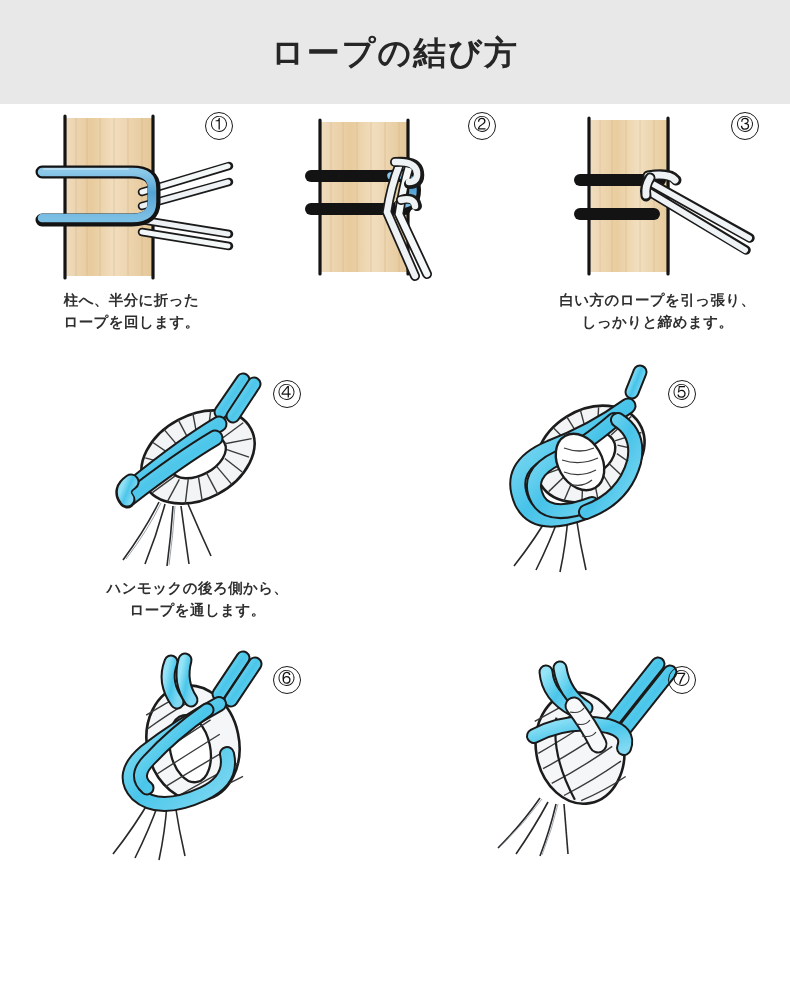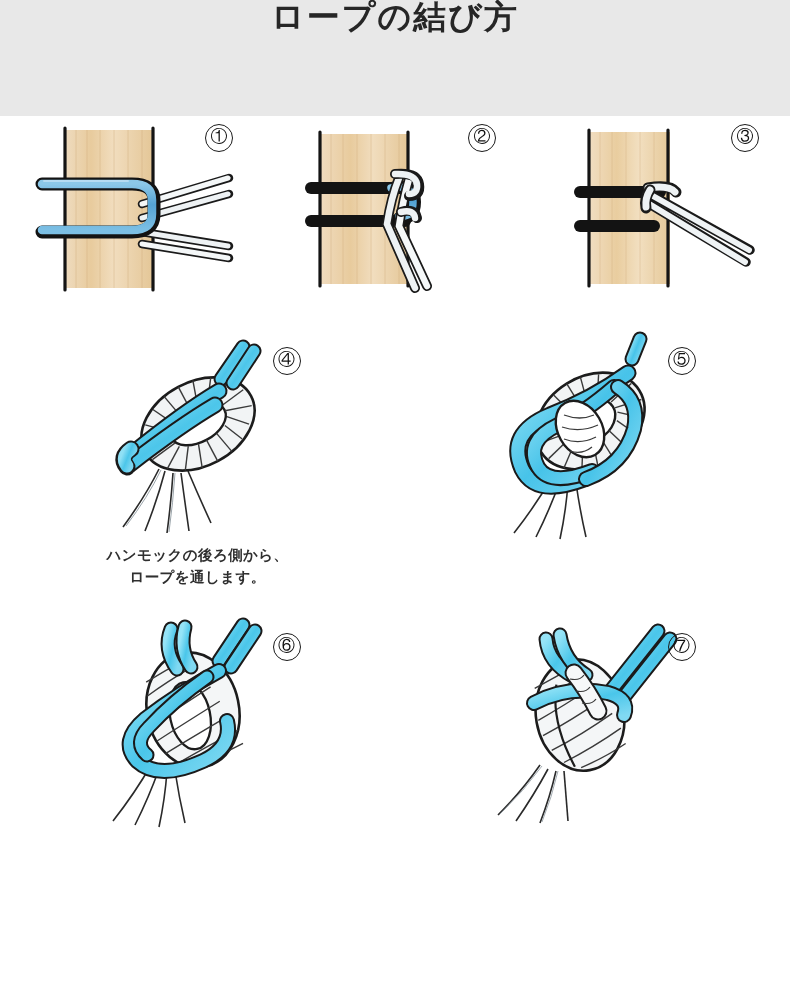--- a/index.html
+++ b/index.html
@@ -13,24 +13,24 @@
     background: #ffffff;
     font-family: "Liberation Sans", "DejaVu Sans", sans-serif;
     color: #2b2b2b;
     overflow: hidden;
     position: relative;
   }
 
   
   .header {
     width: 790px;
-    height: 116px;
+    height: 104px;
     background: #e8e8e8;
     display: flex;
-    align-items: flex-start;
+    align-items: center;
     justify-content: center;
     box-sizing: border-box;
   }
   .header-title {
     font-size: 33px;
     font-weight: 700;
     letter-spacing: 2px;
     color: #262626;
     line-height: 1;
   }
@@ -163,20 +163,22 @@
               <path d="M118 88 L204 62"></path>
                 <path d="M118 128 L204 142"></path>
             </g>
 
             <path d="M18 68 L108 68 Q130 68 130 84 L130 98 Q130 116 108 116 L18 116" fill="none" stroke="#131313" stroke-width="13" stroke-linecap="round" stroke-linejoin="round"></path>
             <path d="M18 68 L108 68 Q128 68 128 84 L128 98 Q128 114 108 114 L18 114" fill="none" stroke="url(#blu1)" stroke-width="8.5" stroke-linecap="round" stroke-linejoin="round"></path>
             <path d="M20 65 L104 65" fill="none" stroke="#bfe0f2" stroke-width="2" opacity=".8" stroke-linecap="round"></path>
           </svg>
         </div>
       </div>
+      <div class="caption">柱へ、半分に折った
+ロープを回します。</div>
     </div>
 
     <div class="step">
       <div class="figure">
         <div class="post-fig">
           <div class="badge badge-r1">②</div>
           <svg width="215" height="185" viewBox="0 0 215 185">
             <defs>
               <linearGradient id="wood2" x1="0" y1="0" x2="1" y2="0">
                 <stop offset="0%" stop-color="#f0dcc0"></stop>
@@ -282,20 +284,22 @@
             </g>
             <g fill="none" stroke="#eff3f5" stroke-width="6" stroke-linecap="round">
               <path d="M96 86 L195 146"></path>
                 <path d="M103 80 L199 134"></path>
             </g>
             <path d="M100 74 Q94 82 96 92" fill="none" stroke="#1a1a1a" stroke-width="11" stroke-linecap="round"></path>
             <path d="M100 74 Q95 82 96 91" fill="none" stroke="#eef2f4" stroke-width="7" stroke-linecap="round"></path>
           </svg>
         </div>
       </div>
+      <div class="caption">白い方のロープを引っ張り、
+しっかりと締めます。</div>
     </div>
   </div>
 
   <div class="row row-2" style="margin-top:28px;">
 
     <div class="step">
       <div class="figure">
         <div class="knot-fig">
           <div class="badge badge-r2">④</div>
           <svg width="210" height="215" viewBox="0 0 210 215">

